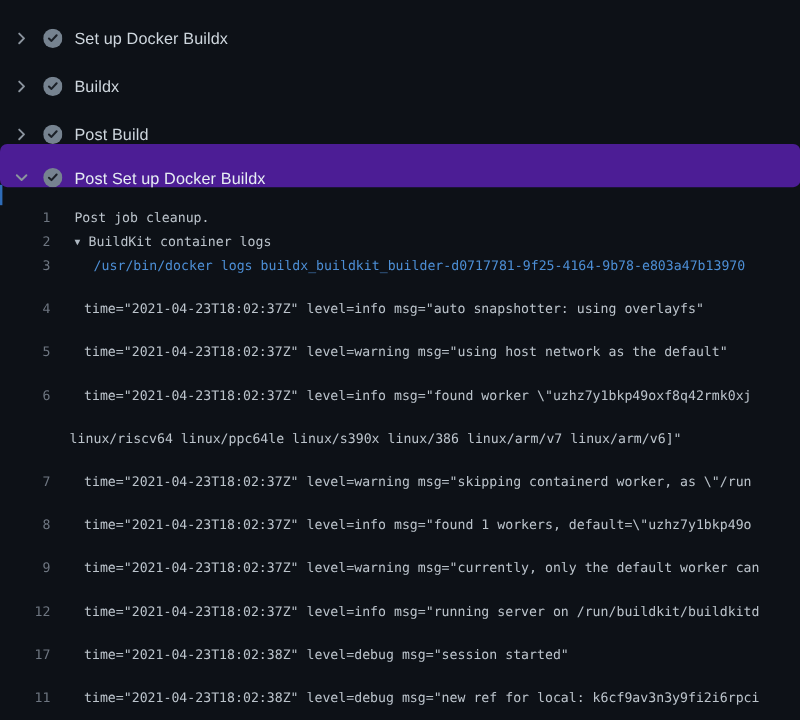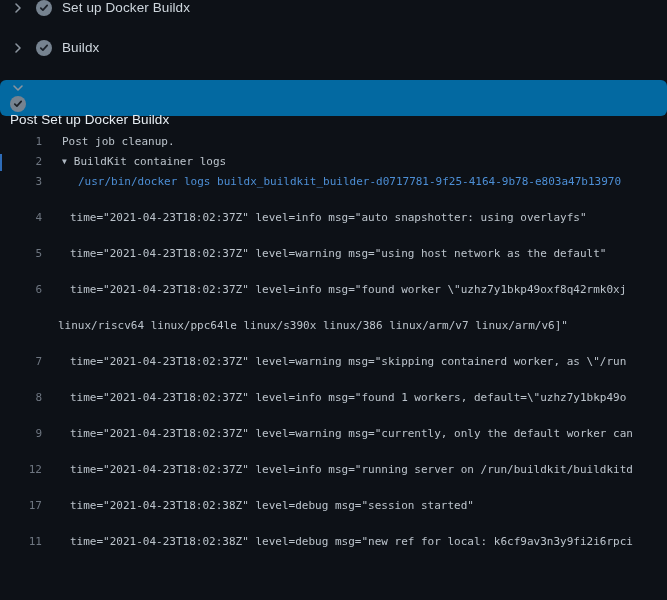--- a/index.html
+++ b/index.html
@@ -1,20 +1,20 @@
 <!DOCTYPE html>
 <html><head>
 <meta charset="utf-8">
 <style>
   html,body{margin:0;padding:0;background:#0d1117;}
   .viewport{position:relative;width:667px;height:600px;overflow:hidden;background:#0d1117;
     font-family:"Liberation Sans",sans-serif;}
   
-  .step{display:flex;align-items:flex-start;height:40px;padding-left:10px;cursor:pointer;box-sizing:border-box;}
-  .step.expanded{height:36px;background:#0369a1;border-radius:6px;flex-direction:column;}
+  .step{display:flex;align-items:flex-end;height:40px;padding-left:10px;cursor:pointer;box-sizing:border-box;}
+  .step.expanded{height:36px;background:#4c1d95;border-radius:6px;}
   .chev{width:16px;height:16px;margin-right:10px;display:flex;align-items:center;justify-content:center;flex:none;}
   .chev svg{display:block;}
   .chev .down{display:none;}
   .step.expanded .chev .down{display:block;}
   .check{width:16px;height:16px;margin-right:10px;display:flex;flex:none;}
   .step-label{font-size:13.5px;color:#ced6dd;letter-spacing:.1px;}
   .step.expanded .step-label{color:#e6edf3;}
   
   .log{margin-top:16px;}
   .lrow{display:flex;height:20px;line-height:20px;white-space:pre;overflow:hidden;
@@ -60,20 +60,35 @@
     </span>
     <span class="check">
       <svg width="16" height="16" viewBox="0 0 16 16">
         <circle cx="8" cy="8" r="8" fill="#768390"></circle>
         <path d="M11.2 5.4L6.9 10.1 4.8 8.1" fill="none" stroke="#1b2027" stroke-width="1.7" stroke-linecap="round" stroke-linejoin="round"></path>
       </svg>
     </span>
     <span class="step-label">Buildx</span>
   </div>
 
+  <div class="step">
+    <span class="chev">
+      <svg class="right" width="16" height="16" viewBox="0 0 16 16">
+        <path d="M6 4l4 4-4 4" fill="none" stroke="#8b949e" stroke-width="1.6" stroke-linecap="round" stroke-linejoin="round"></path>
+      </svg>
+
+    </span>
+    <span class="check">
+      <svg width="16" height="16" viewBox="0 0 16 16">
+        <circle cx="8" cy="8" r="8" fill="#768390"></circle>
+        <path d="M11.2 5.4L6.9 10.1 4.8 8.1" fill="none" stroke="#1b2027" stroke-width="1.7" stroke-linecap="round" stroke-linejoin="round"></path>
+      </svg>
+    </span>
+    <span class="step-label">Post Build</span>
+  </div>
 
   <div class="step expanded">
     <span class="chev">
 
       <svg class="down" width="16" height="16" viewBox="0 0 16 16">
         <path d="M4 6l4 4 4-4" fill="none" stroke="#8b949e" stroke-width="1.6" stroke-linecap="round" stroke-linejoin="round"></path>
       </svg>
     </span>
     <span class="check">
       <svg width="16" height="16" viewBox="0 0 16 16">

